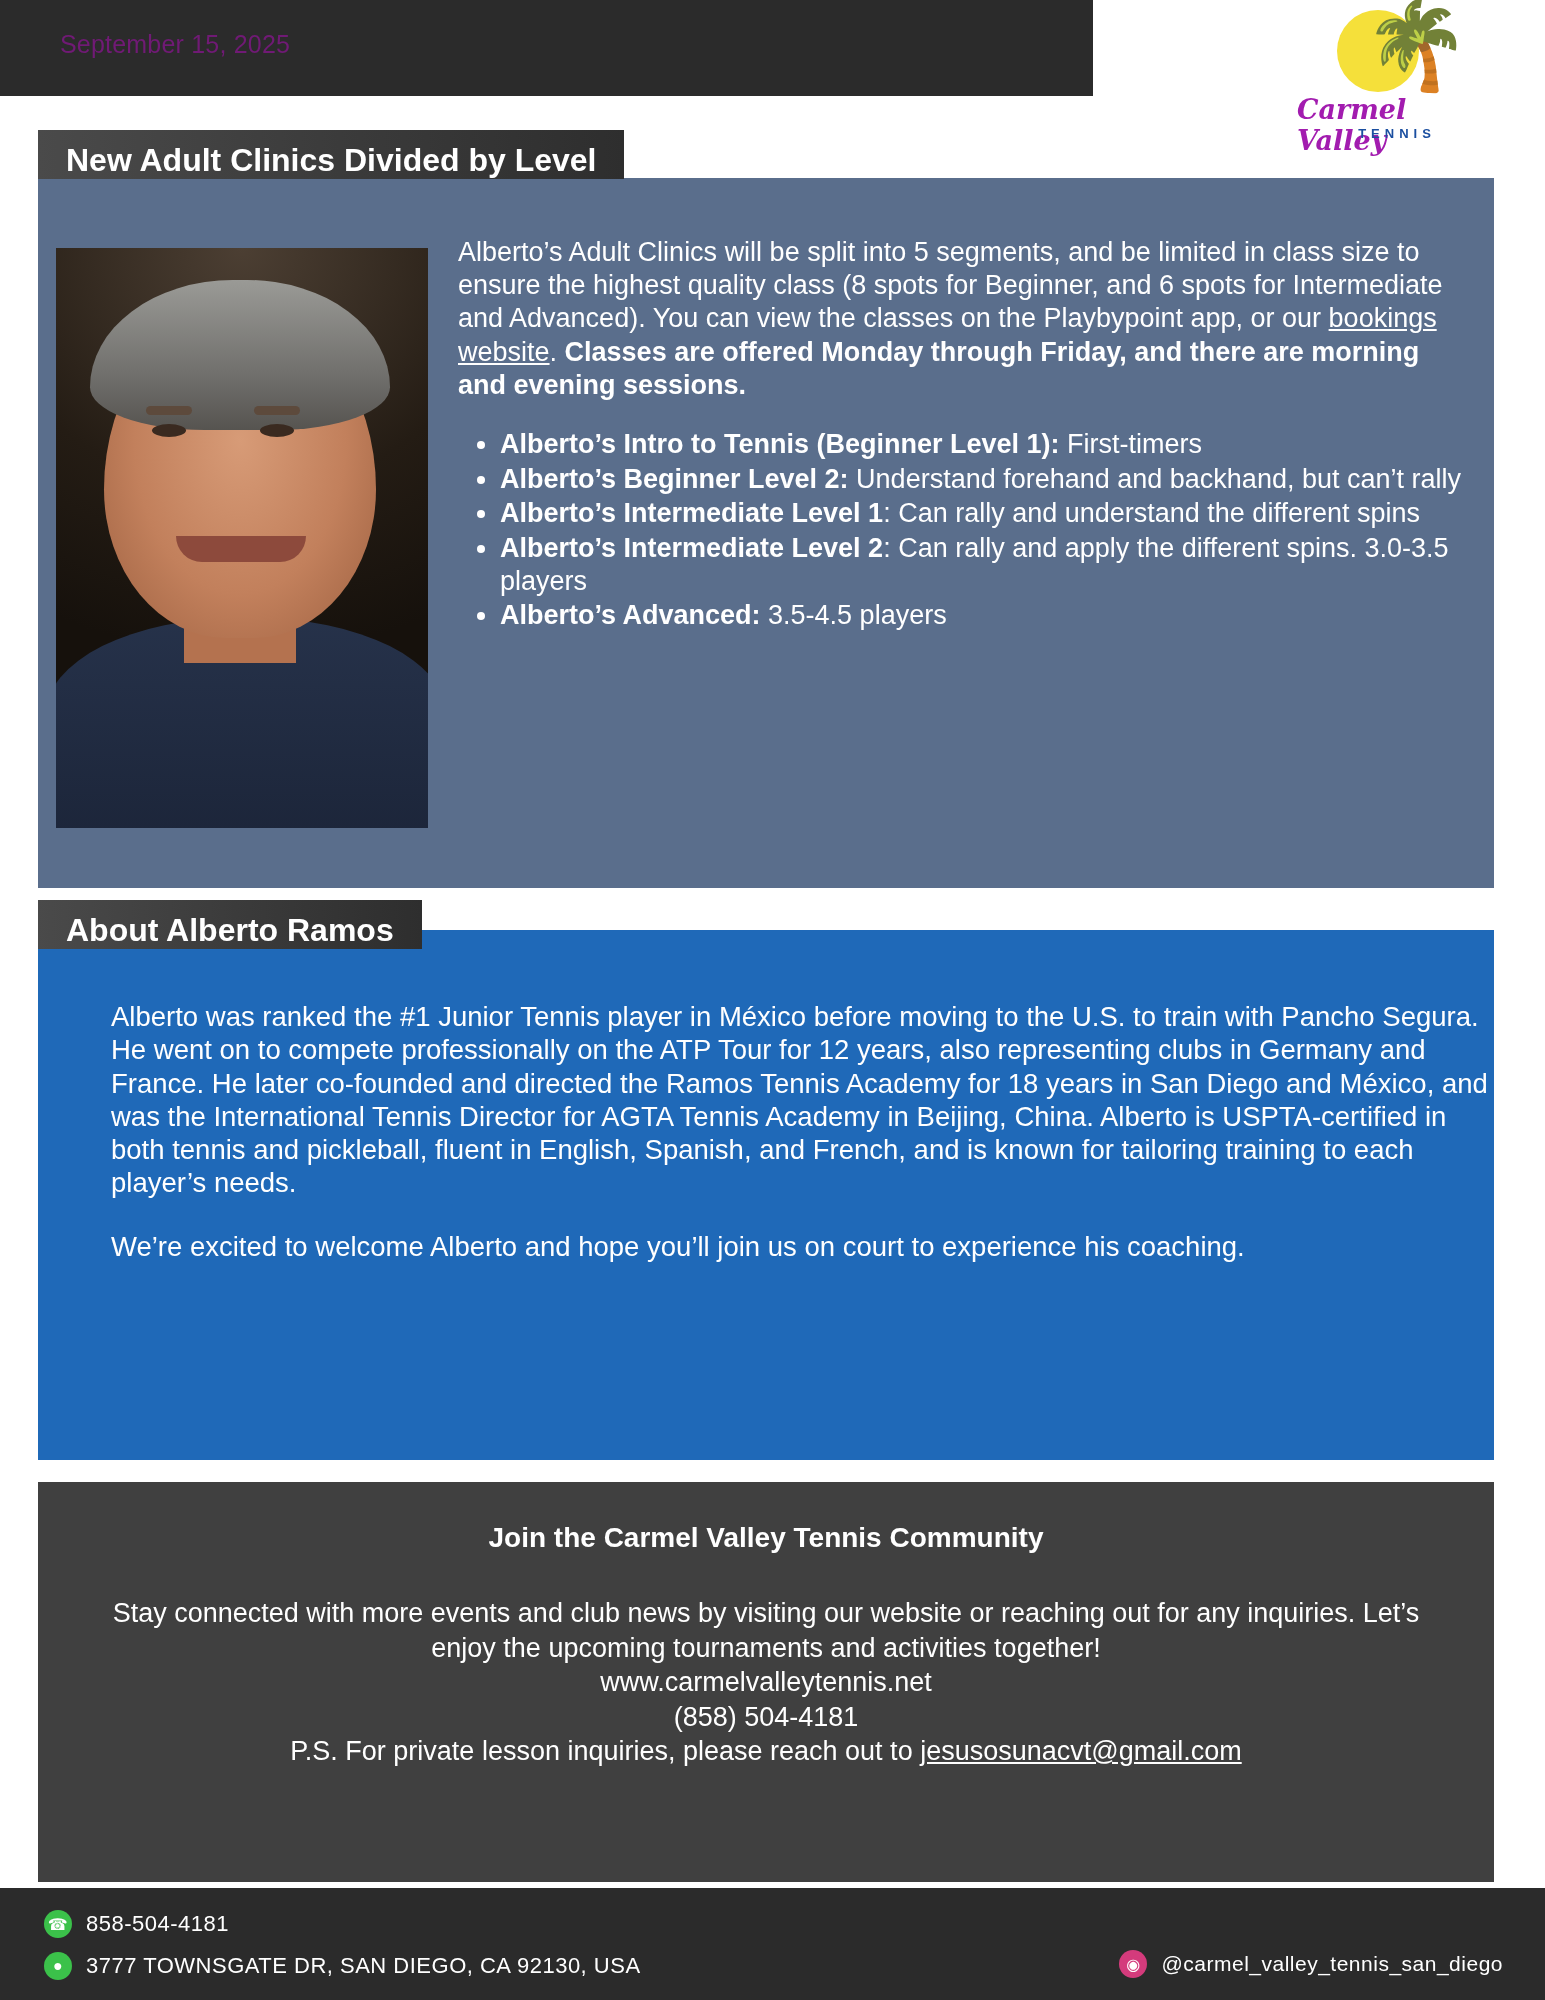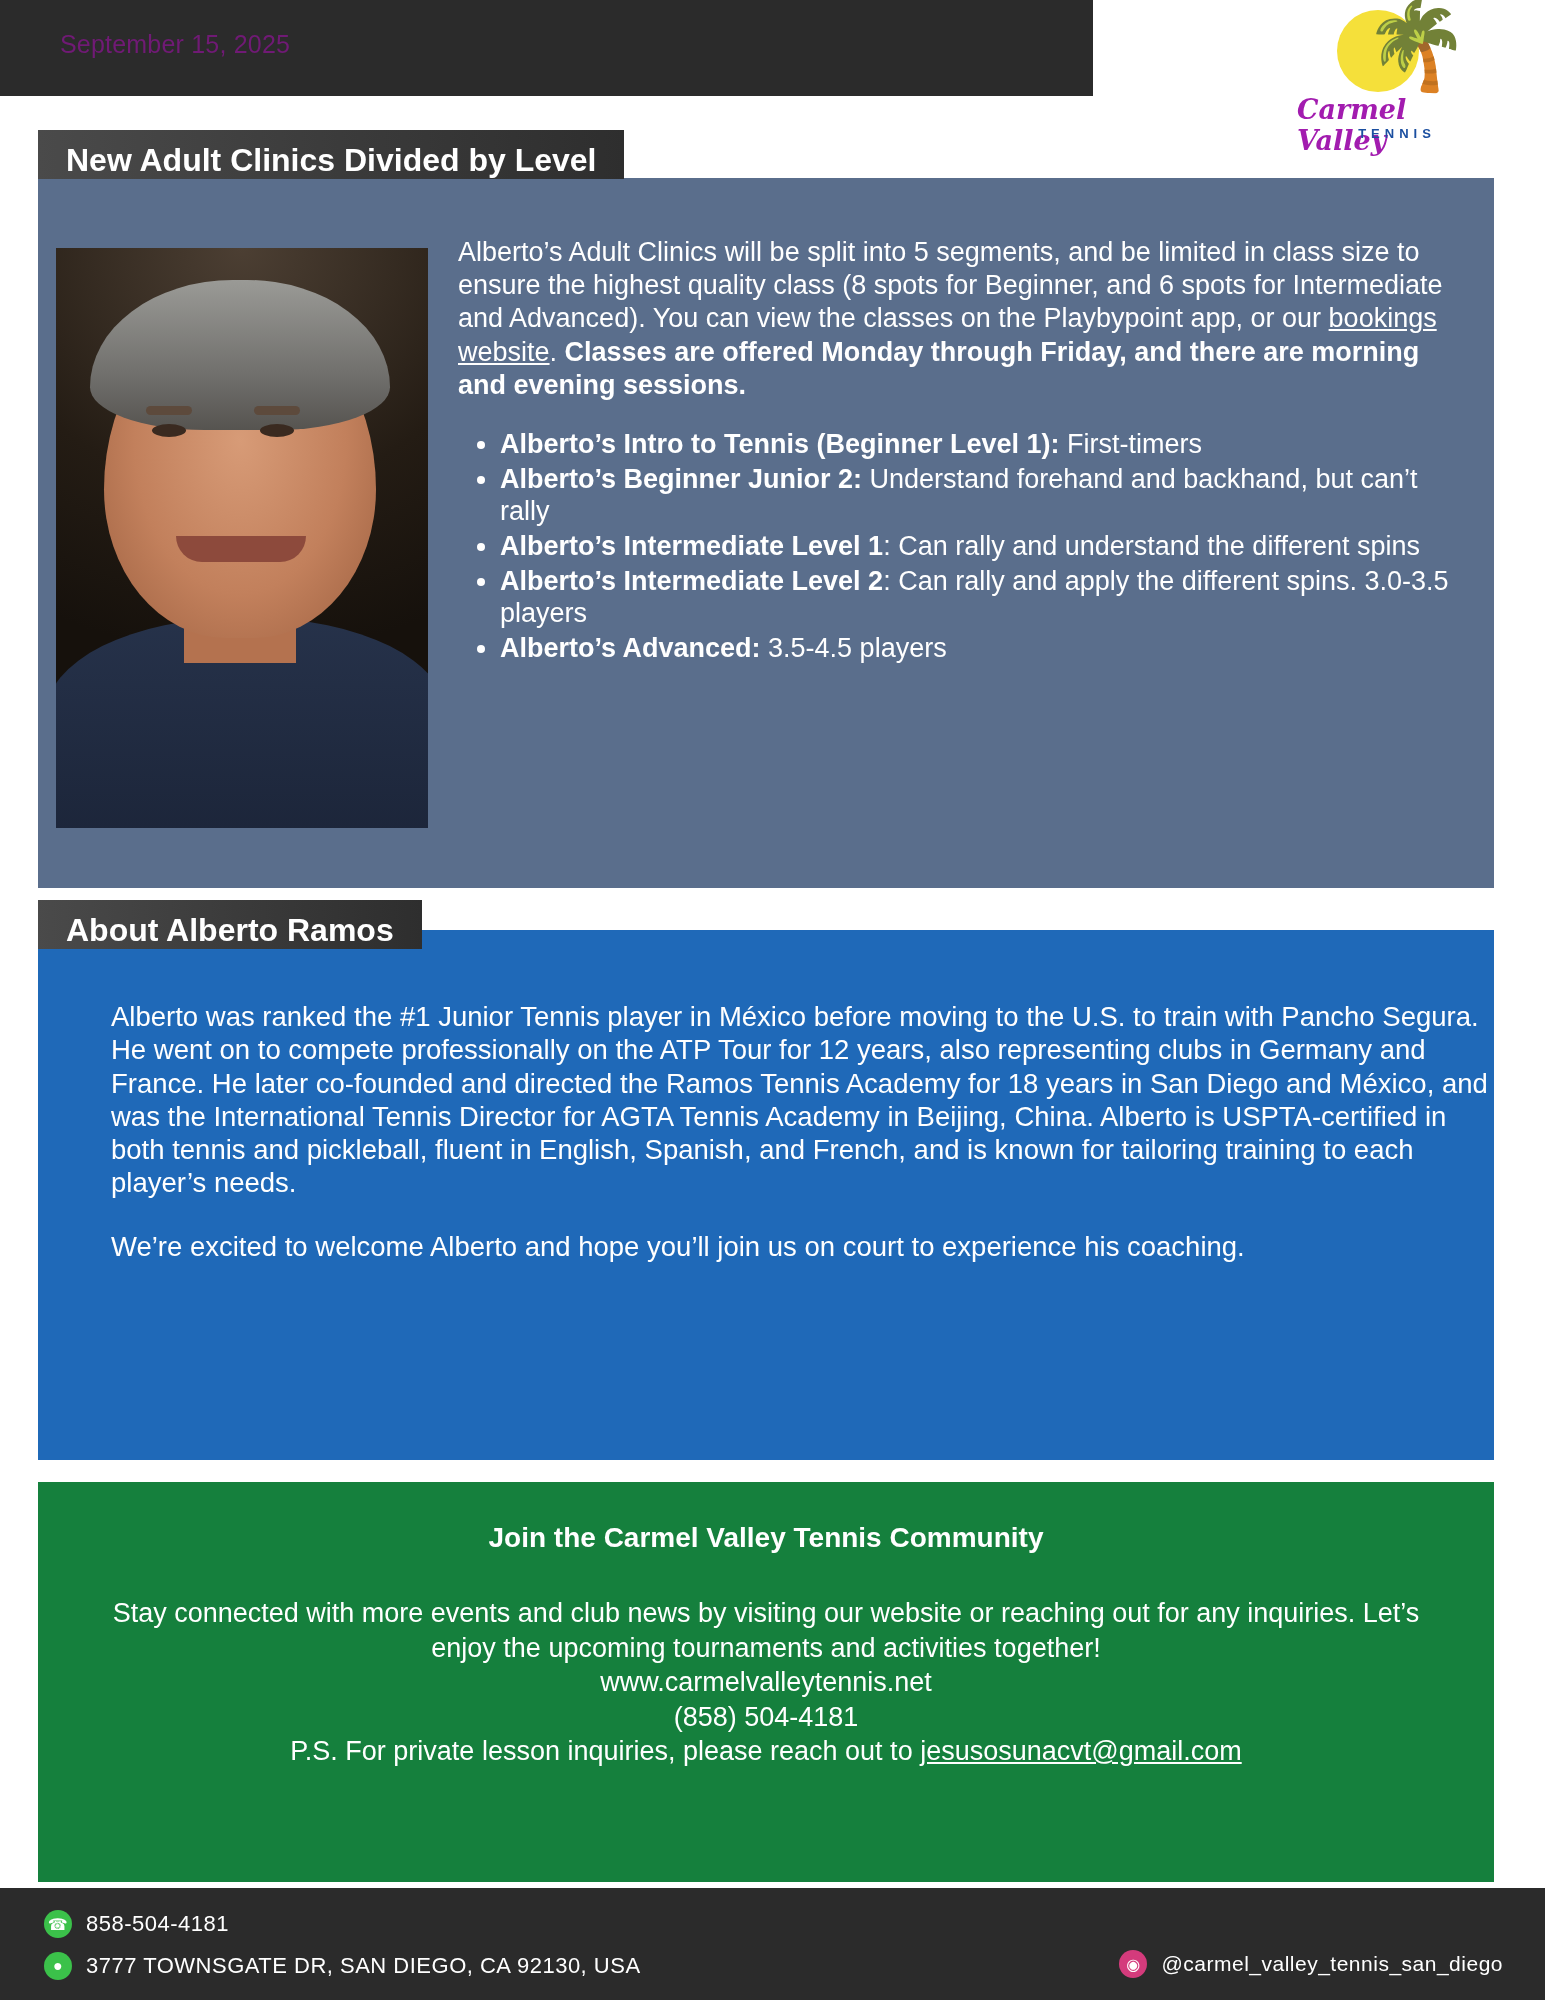--- a/index.html
+++ b/index.html
@@ -239,21 +239,21 @@
   }
   .about-text p { margin: 0 0 30px 0; }
 
   
   .community {
     position: absolute;
     left: 38px;
     top: 1482px;
     width: 1456px;
     height: 400px;
-    background: #15803d;
+    background: #404040;
     color: #ffffff;
     text-align: center;
   }
   .community-title {
     margin-top: 40px;
     font-size: 28px;
     font-weight: bold;
   }
   .community-body {
     margin-top: 42px;
@@ -338,21 +338,21 @@
     <div class="photo-eye l"></div>
     <div class="photo-eye r"></div>
     <div class="photo-mouth"></div>
   </div>
 
   <div class="clinics-body">
     <span>Alberto’s Adult Clinics will be split into 5 segments, and be limited in class size to ensure the highest quality class (8 spots for Beginner, and 6 spots for Intermediate and Advanced). You can view the classes on the Playbypoint app, or our </span><a class="link" href="#">bookings website</a><span>. </span><b>Classes are offered Monday through Friday, and there are morning and evening sessions.</b>
 
     <ul class="clinics-list">
       <li><b>Alberto’s Intro to Tennis (Beginner Level 1):</b><span> First-timers</span></li>
-      <li><b>Alberto’s Beginner Junior 2:</b><span> Understand forehand and backhand, but can’t rally</span></li>
+      <li><b>Alberto’s Beginner Level 2:</b><span> Understand forehand and backhand, but can’t rally</span></li>
       <li><b>Alberto’s Intermediate Level 1</b><span>: Can rally and understand the different spins</span></li>
       <li><b>Alberto’s Intermediate Level 2</b><span>: Can rally and apply the different spins. 3.0-3.5 players</span></li>
       <li><b>Alberto’s Advanced:</b><span> 3.5-4.5 players</span></li>
     </ul>
   </div>
 </div>
 
 <div class="tab" style="left:38px; top:900px;">About Alberto Ramos</div>
 
 <div class="about">

